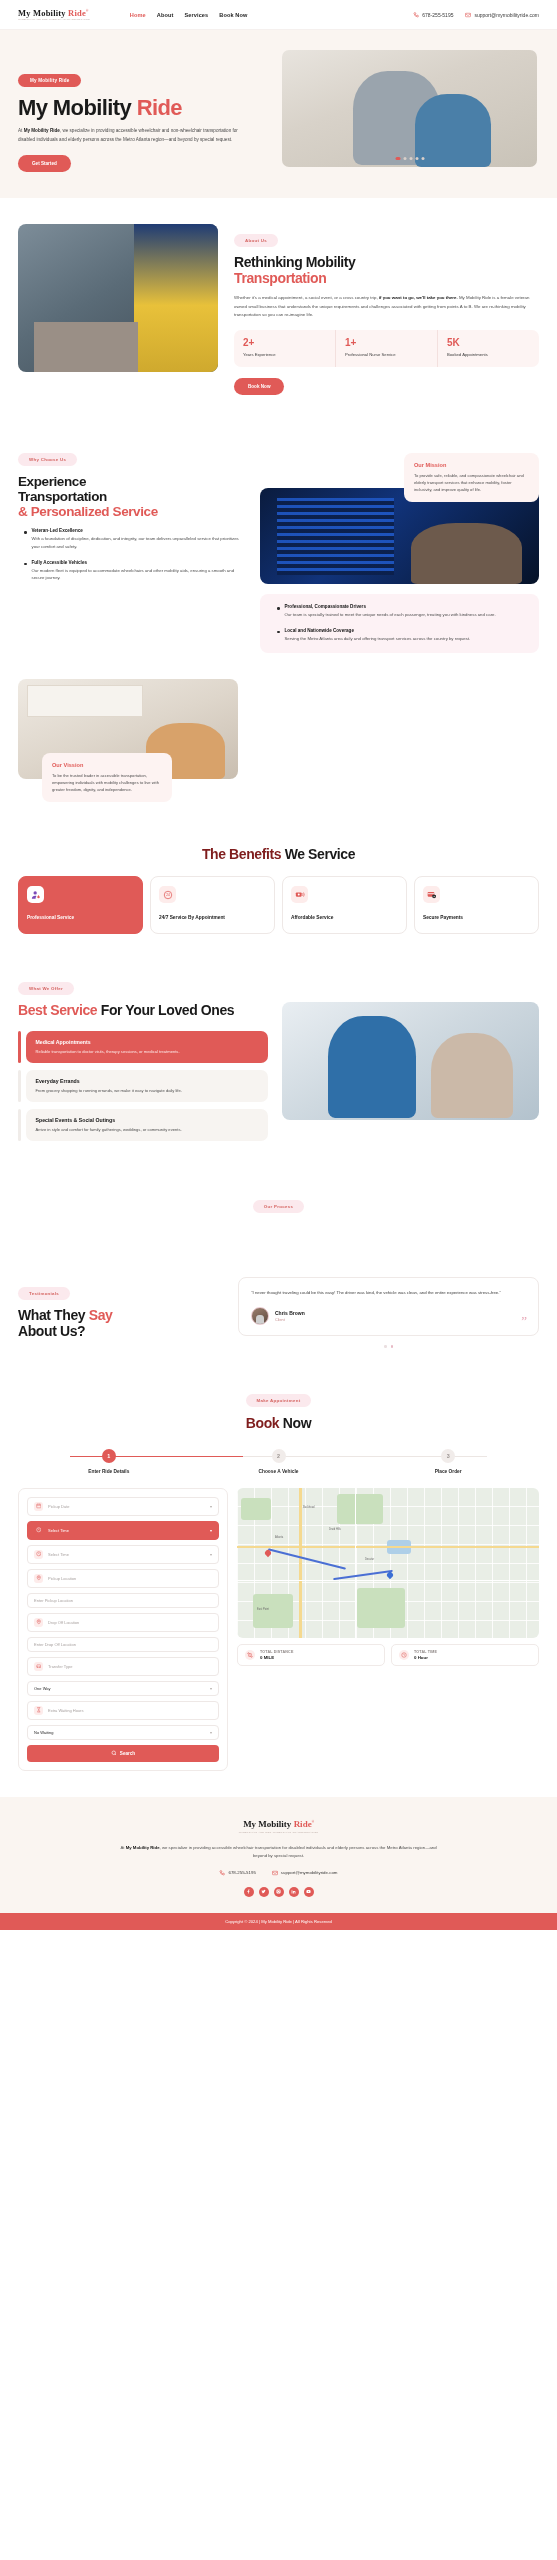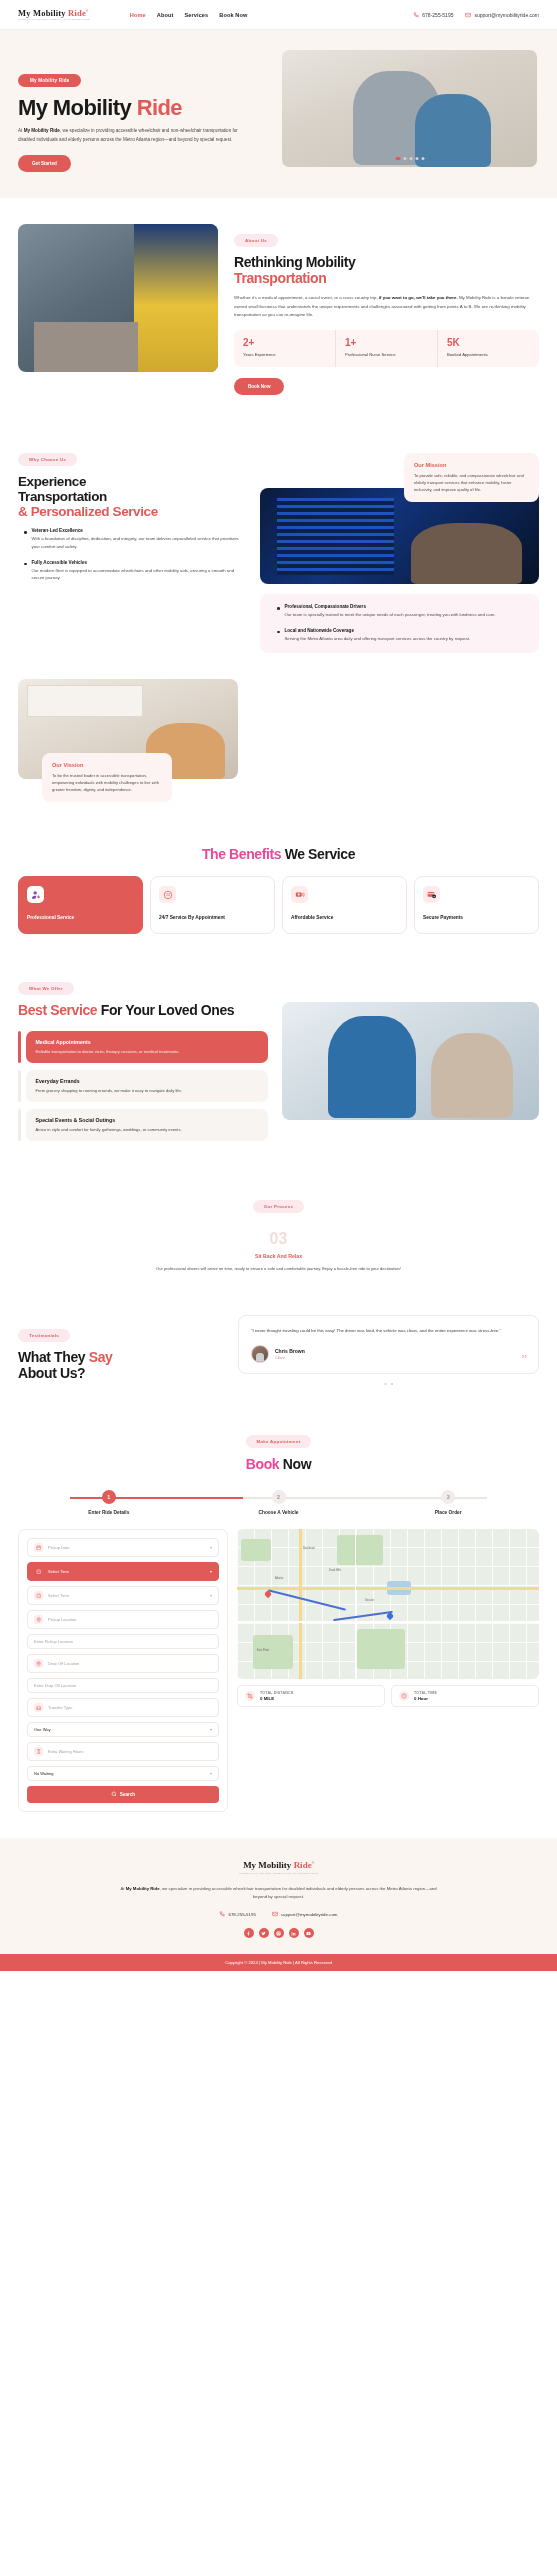--- a/index.html
+++ b/index.html
@@ -113,21 +113,21 @@
   .vision-wrap { width:220px; position:relative; }
   .vision-img { width:100%; height:100px; border-radius:8px; overflow:hidden; }
   .vision-card {
     background:#fdf3f2; border-radius:8px; padding:9px 10px;
     width:130px; margin-top:-26px; margin-left:24px; position:relative; z-index:3;
   }
 
   
   .benefits { padding:22px 18px 26px; text-align:center; }
   h2.center-title { font-size:14px; font-weight:700; letter-spacing:-.4px; }
-  h2.center-title .red { color:#ec4899; }
+  h2.center-title .red { color:#7f1d1d; }
   .ben-cards { display:flex; gap:7px; margin-top:14px; }
   .ben {
     flex:1; border:1px solid #eee8e6; border-radius:8px; padding:9px 8px 10px;
     text-align:left; background:#fff; min-height:58px;
   }
   .ben.active { background:#e05a57; border-color:#e05a57; }
   .ben-ic {
     width:17px; height:17px; border-radius:5px; background:#fdeceb;
     display:flex; align-items:center; justify-content:center; margin-bottom:12px;
   }
@@ -155,21 +155,21 @@
   
   .process { padding:20px 18px 28px; text-align:center; }
   .steps { display:flex; margin-top:18px; align-items:flex-start; }
   .step { flex:1; padding:0 8px; position:relative; }
   .step-num { font-size:16px; font-weight:700; color:#f3dcdb; line-height:1; }
   .step-t { font-size:5.2px; font-weight:700; color:#e05a57; margin-top:6px; }
   .step-d { font-size:4.1px; line-height:1.85; color:#4d4d4d; margin-top:6px; }
   .connector { position:absolute; top:8px; right:-36px; width:72px; height:1px; background:#eee4e2; }
 
   
-  .testi { padding:14px 18px 24px; display:flex; gap:20px; }
+  .testi { padding:14px 18px 24px; display:flex; gap:20px;align-items:flex-end; }
   .testi-left { width:200px; padding-top:8px; }
   .testi-left h2 { font-size:14px; }
   .testi-right { flex:1; }
   .quote-card { border:1px solid #efe9e7; border-radius:8px; padding:11px 12px 10px; position:relative; background:#fff; }
   .quote-txt { font-size:4.3px; line-height:1.85; color:#3d3d3d; }
   .quote-who { display:flex; align-items:center; gap:6px; margin-top:10px; }
   .avatar { width:18px; height:18px; border-radius:50%; overflow:hidden; border:1.2px solid #e9c9cf; flex:0 0 auto;
             background:linear-gradient(150deg,#9b7f6e,#5e4a3f); position:relative; }
   .avatar::after{content:"";position:absolute;left:26%;top:44%;width:48%;height:56%;background:#cfcfcf;border-radius:40% 40% 0 0;}
   .q-name { font-size:5px; font-weight:700; color:#141414; }
@@ -489,25 +489,20 @@
       </div>
     </div>
     <div class="offer-img">
       <div class="ph ph-care"></div>
     </div>
   </div>
 
   <div class="process">
     <span class="pill-light">Our Process</span>
     <div class="steps">
-      <div class="step">
-        <div class="step-num">03</div>
-        <div class="step-t">Sit Back And Relax</div>
-        <div class="step-d">Our professional drivers will arrive on time, ready to ensure a safe and comfortable journey. Enjoy a hassle-free ride to your destination!</div>
-      </div>
     </div>
   </div>
 
   <div class="testi">
     <div class="testi-left">
       <span class="pill-light">Testimonials</span>
       <h2 class="sec-title">
         <span>What They</span>
         <span class="red">Say</span><br>
         <span>About Us?</span>

